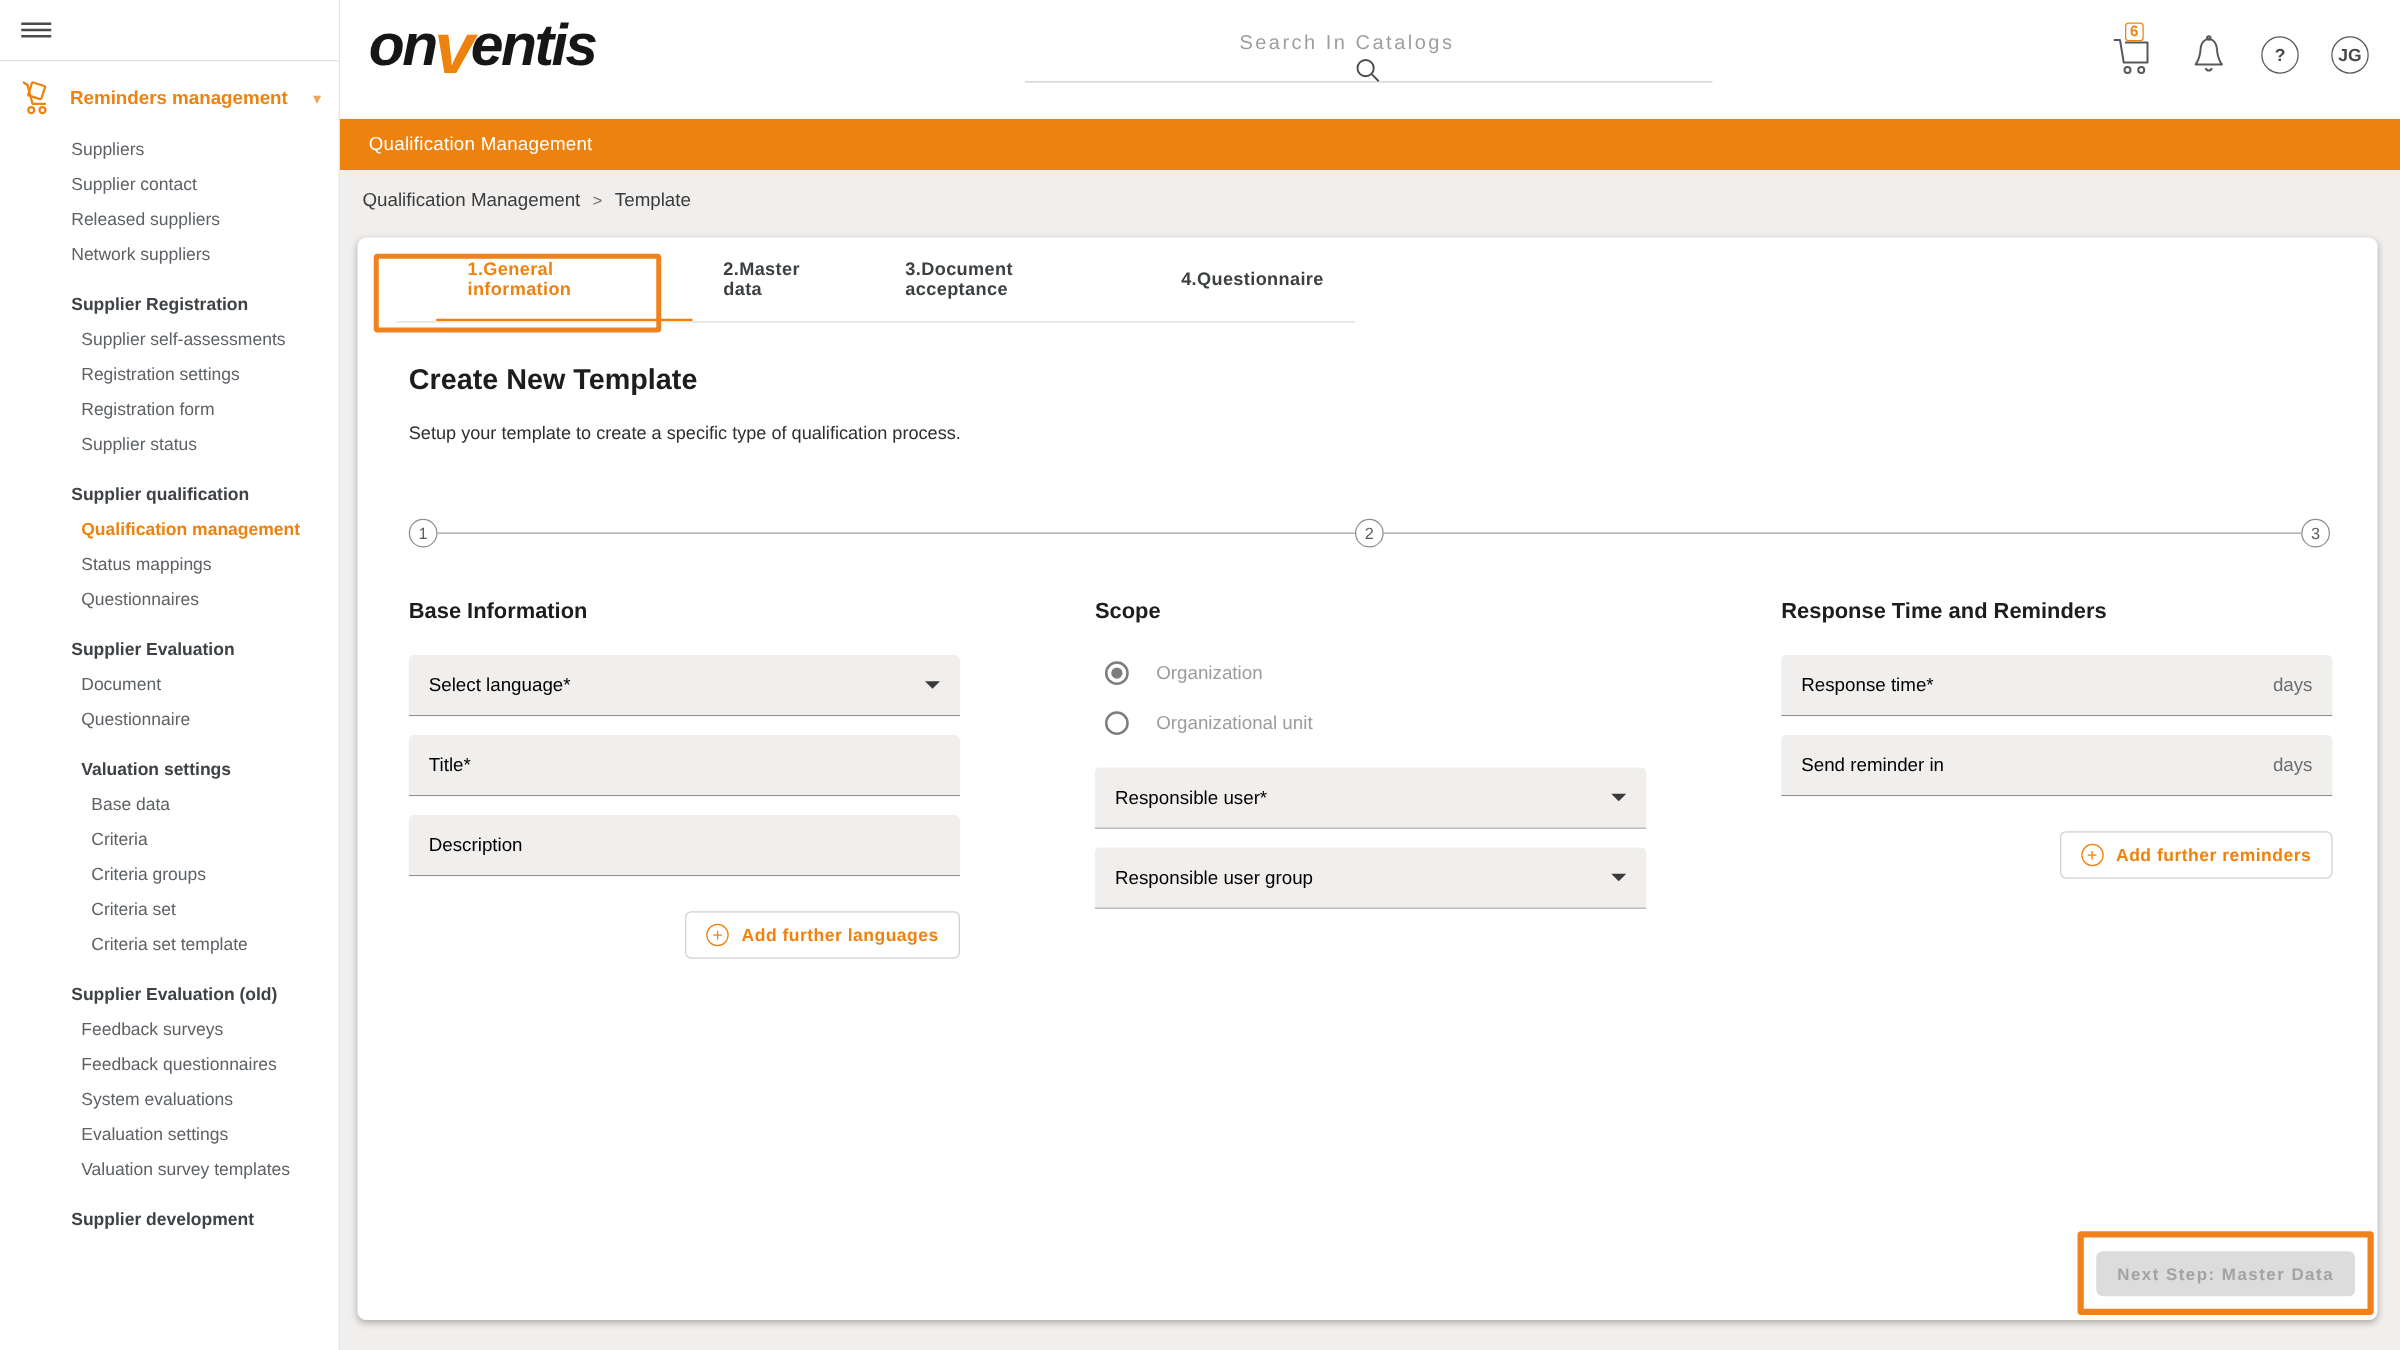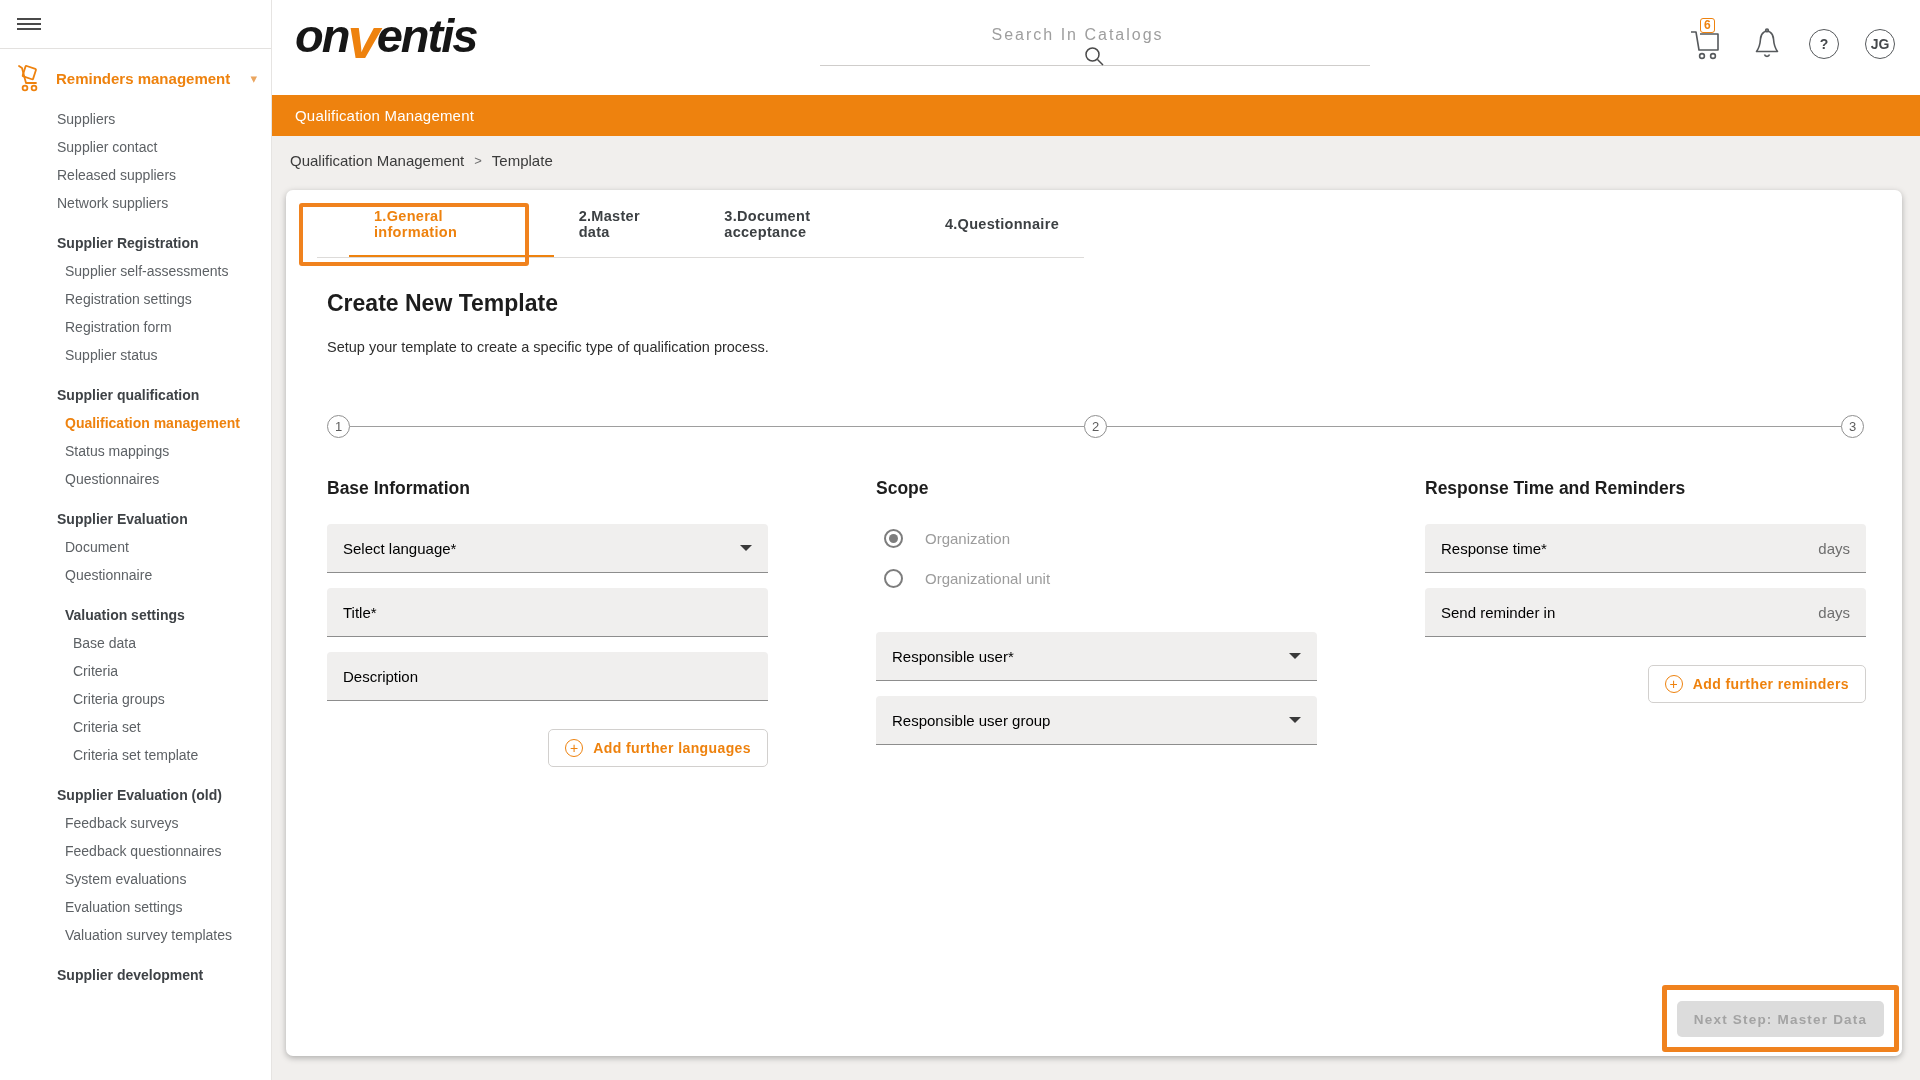--- a/index.html
+++ b/index.html
@@ -69,21 +69,21 @@
   .btn-row { text-align:right; margin-top:28px; }
   .add-btn { display:inline-flex; align-items:center; gap:10px; background:#fff; border:1px solid #d2d0ce; border-radius:5px; height:38px; padding:0 16px; color:#ee820e; font-weight:700; font-size:14px; letter-spacing:0.4px; cursor:pointer; font-family:"Liberation Sans", sans-serif; }
   .plus-ic { width:18px; height:18px; border:1.4px solid #ee820e; border-radius:50%; display:flex; align-items:center; justify-content:center; font-size:14px; font-weight:400; line-height:1; }
 
   
   .radio-row { display:flex; align-items:center; gap:22px; padding-left:8px; height:28px; margin-bottom:12px; }
   .radio { width:19px; height:19px; border:2px solid #7d7d7d; border-radius:50%; display:flex; align-items:center; justify-content:center; flex:none; cursor:pointer; }
   .radio .dot { width:9px; height:9px; border-radius:50%; background:#7d7d7d; display:none; }
   .radio.checked .dot { display:block; }
   .radio-label { color:#9c9c9c; font-size:15px; }
-  .scope-selects { margin-top:40px; }
+  .scope-selects { margin-top:22px; }
 
   .next-btn { position:absolute; left:1391px; top:811px; width:207px; height:36px; background:#dcdcdc; border:0; border-radius:5px; color:#a3a3a3; font-weight:700; font-size:13.5px; letter-spacing:1.2px; font-family:"Liberation Sans", sans-serif; cursor:default; }
 </style>
 </head>
 <body>
 
 <aside class="sidebar">
   <div class="sidebar-top">
     <div class="hamburger">
         <span></span>

